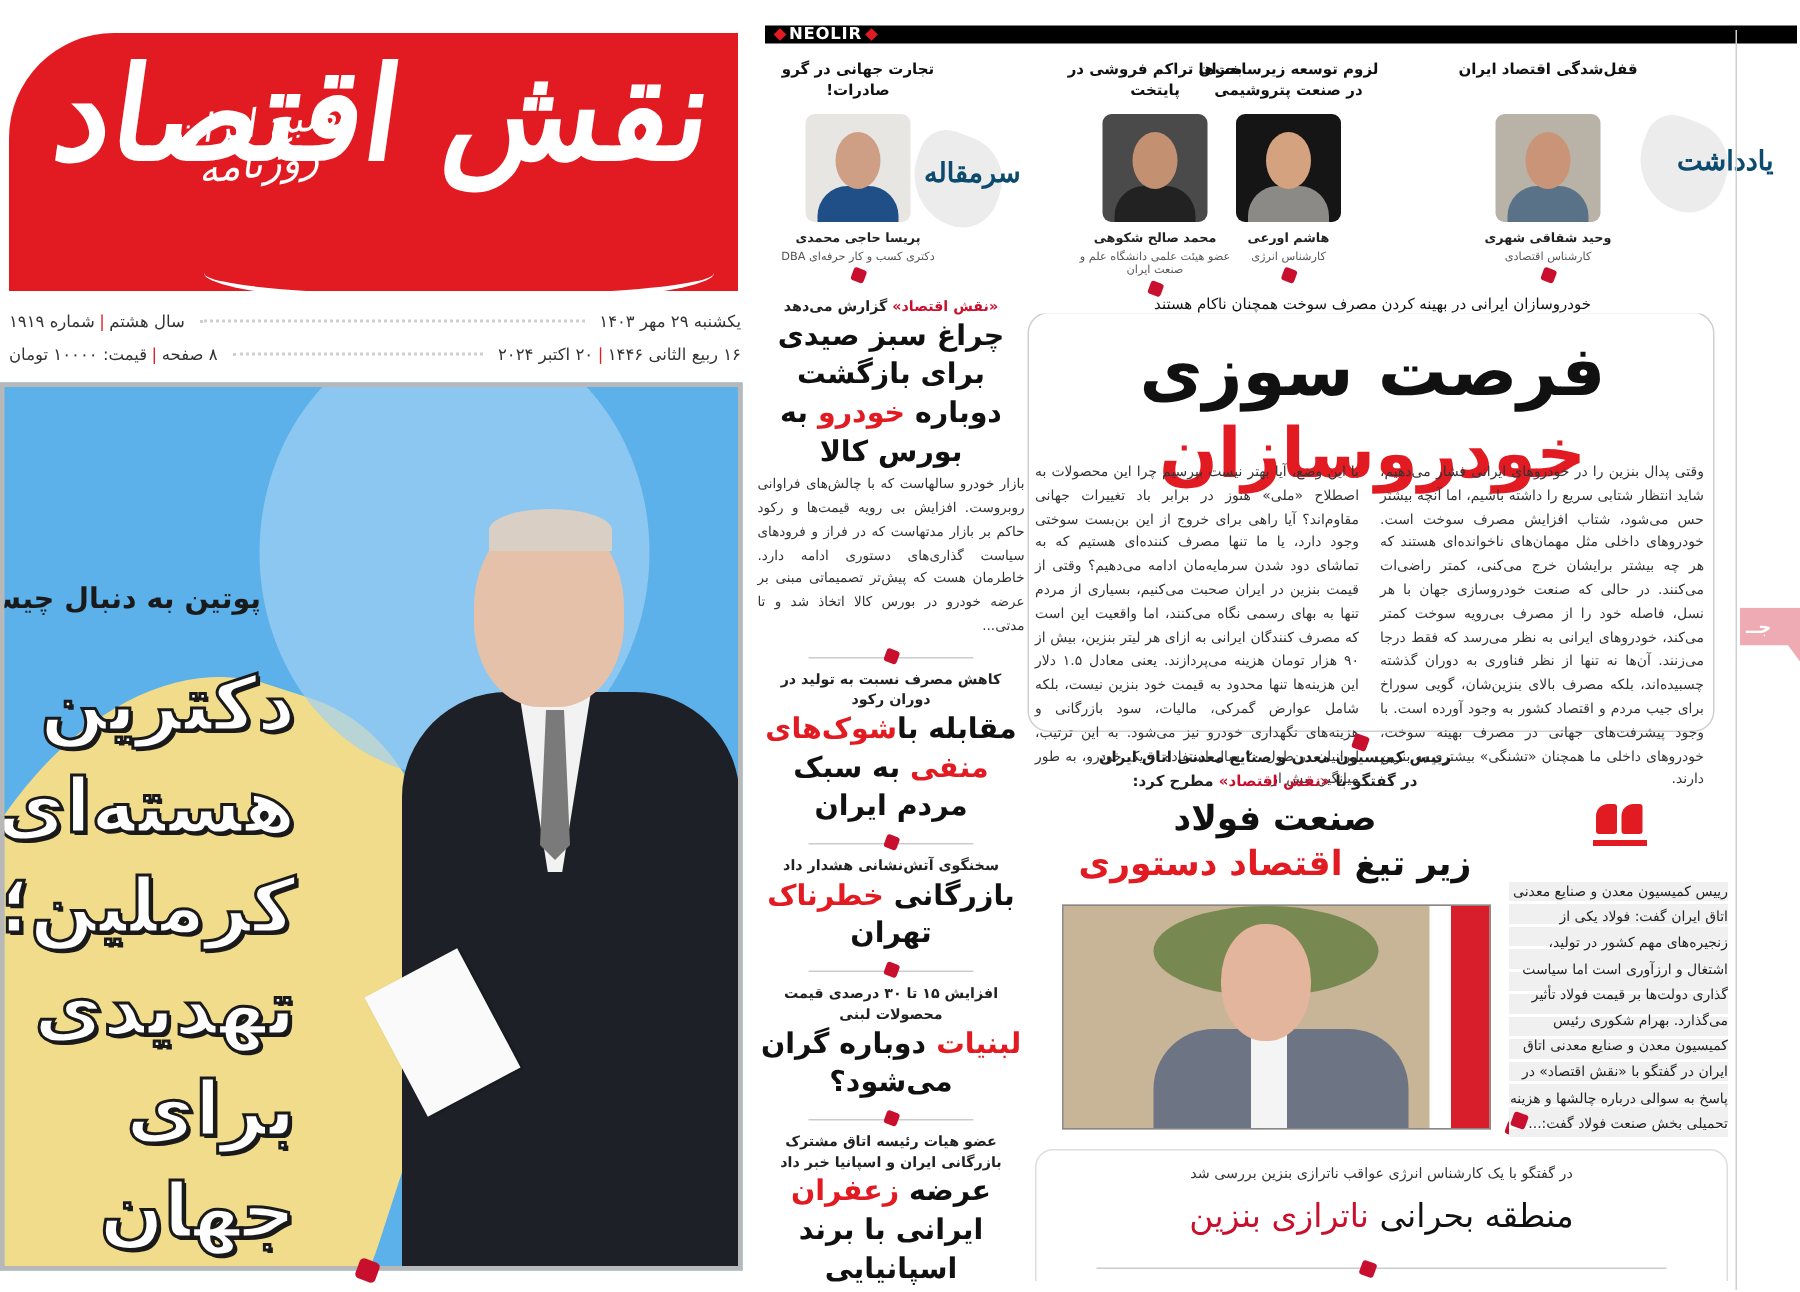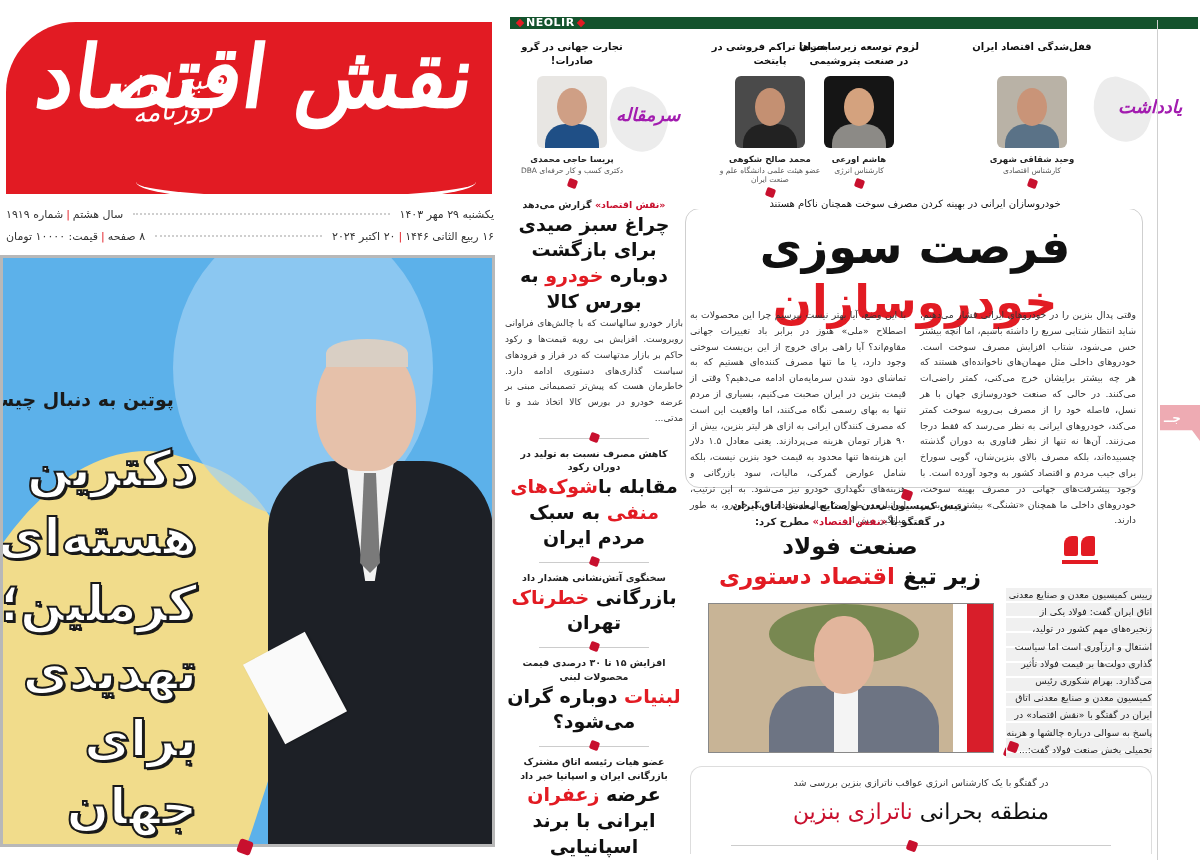--- a/index.html
+++ b/index.html
@@ -27,32 +27,32 @@
   .putin .hair { position: absolute; left: 58px; top: -4px; width: 82px; height: 28px; background: #d9cfc4; border-radius: 50% 50% 0 0; }
   .putin .suit { position: absolute; left: 0; top: 118px; width: 225px; height: 420px; background: #1d2026; border-radius: 70px 70px 0 0; }
   .putin .shirt { position: absolute; left: 78px; top: 118px; width: 48px; height: 120px; background: #f2f2f2; clip-path: polygon(0 0,100% 0,60% 100%,40% 100%); }
   .putin .tie { position: absolute; left: 92px; top: 130px; width: 20px; height: 100px; background: #7a7a7a; clip-path: polygon(20% 0,80% 0,100% 90%,50% 100%,0 90%); }
   .putin .paper { position: absolute; left: -8px; top: 300px; width: 70px; height: 90px; background: #fafafa; transform: rotate(-28deg); box-shadow: 1px 1px 2px rgba(0,0,0,.3); }
   .cover-kicker { position: absolute; right: 318px; top: 130px; font-weight: bold; font-size: 19px; color: #1a1a1a; white-space: nowrap; }
   .cover-title { position: absolute; right: 295px; top: 178px; width: 200px; font-weight: bold; font-size: 50px; line-height: 1.35; color: #ffffff; text-align: right; -webkit-text-stroke: 2px #1a1a1a; text-shadow: 2px 2px 0 #1a1a1a; }
   .cover-page-num { position: absolute; left: 238px; top: 840px; width: 14px; height: 14px; background: #c8102e; transform: rotate(20deg); border-radius: 3px; }
 
   
-  .neo-strip { position: absolute; left: 510px; top: 17px; width: 688px; height: 12px; background: #14532d; }
+  .neo-strip { position: absolute; left: 510px; top: 17px; width: 688px; height: 12px; background: #000000; }
   .neo-strip .neo { position: absolute; left: 4px; top: -1px; font-size: 11px; color: #ffffff; font-weight: bold; letter-spacing: .5px; }
   .neo-strip .neo .dot { display: inline-block; width: 6px; height: 6px; background: #e21b23; transform: rotate(45deg); margin: 0 3px; }
   .col-card { position: absolute; top: 40px; width: 120px; text-align: center; }
   .col-card .headline { font-weight: bold; font-size: 10px; line-height: 1.4; color: #111; height: 34px; }
   .col-card .photo { width: 70px; height: 72px; margin: 2px auto 0; border-radius: 6px; position: relative; overflow: hidden; }
   .col-card .photo .face { position: absolute; left: 20px; top: 12px; width: 30px; height: 38px; border-radius: 50%; background: #cf9f85; }
   .col-card .photo .body { position: absolute; left: 8px; top: 48px; width: 54px; height: 30px; border-radius: 20px 20px 0 0; background: #333; }
   .col-card .name { font-weight: bold; font-size: 8.5px; margin-top: 6px; color: #222; }
   .col-card .role { font-size: 7.5px; color: #555; margin-top: 2px; }
   .col-card .pg { width: 9px; height: 9px; background: #c8102e; margin: 4px auto 0; transform: rotate(20deg); border-radius: 2px; }
-  .section-label { position: absolute; font-family: "DejaVu Serif", serif; font-style: italic; font-weight: bold; color: #a21caf; font-size: 18px; }
+  .section-label { position: absolute; font-family: "DejaVu Serif", serif; font-weight: bold; color: #0c4a6e; font-size: 18px; }
   .section-bg { position: absolute; width: 60px; height: 60px; background: #ececec; border-radius: 30% 50% 40% 60%; transform: rotate(20deg); }
 
   
   .mid-col { position: absolute; left: 505px; top: 198px; width: 178px; height: 650px; text-align: center; }
   .story { margin-bottom: 6px; }
   .story .kicker { font-size: 9.5px; font-weight: bold; color: #222; line-height: 1.45; }
   .story .kicker .red { color: #c8102e; }
   .story .title { font-weight: bold; font-size: 19px; line-height: 1.35; color: #111; }
   .story .title .red { color: #e21b23; }
   .story .body { font-size: 9px; line-height: 1.75; color: #333; text-align: justify; margin-top: 2px; }

